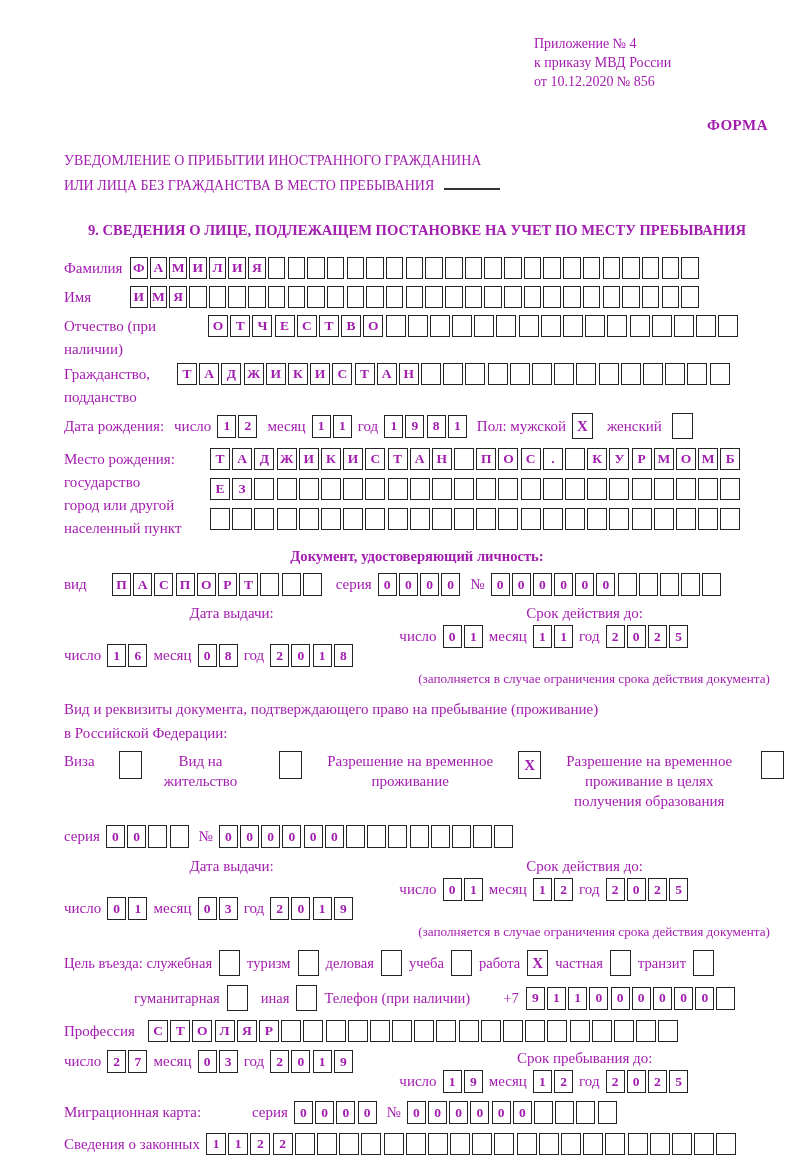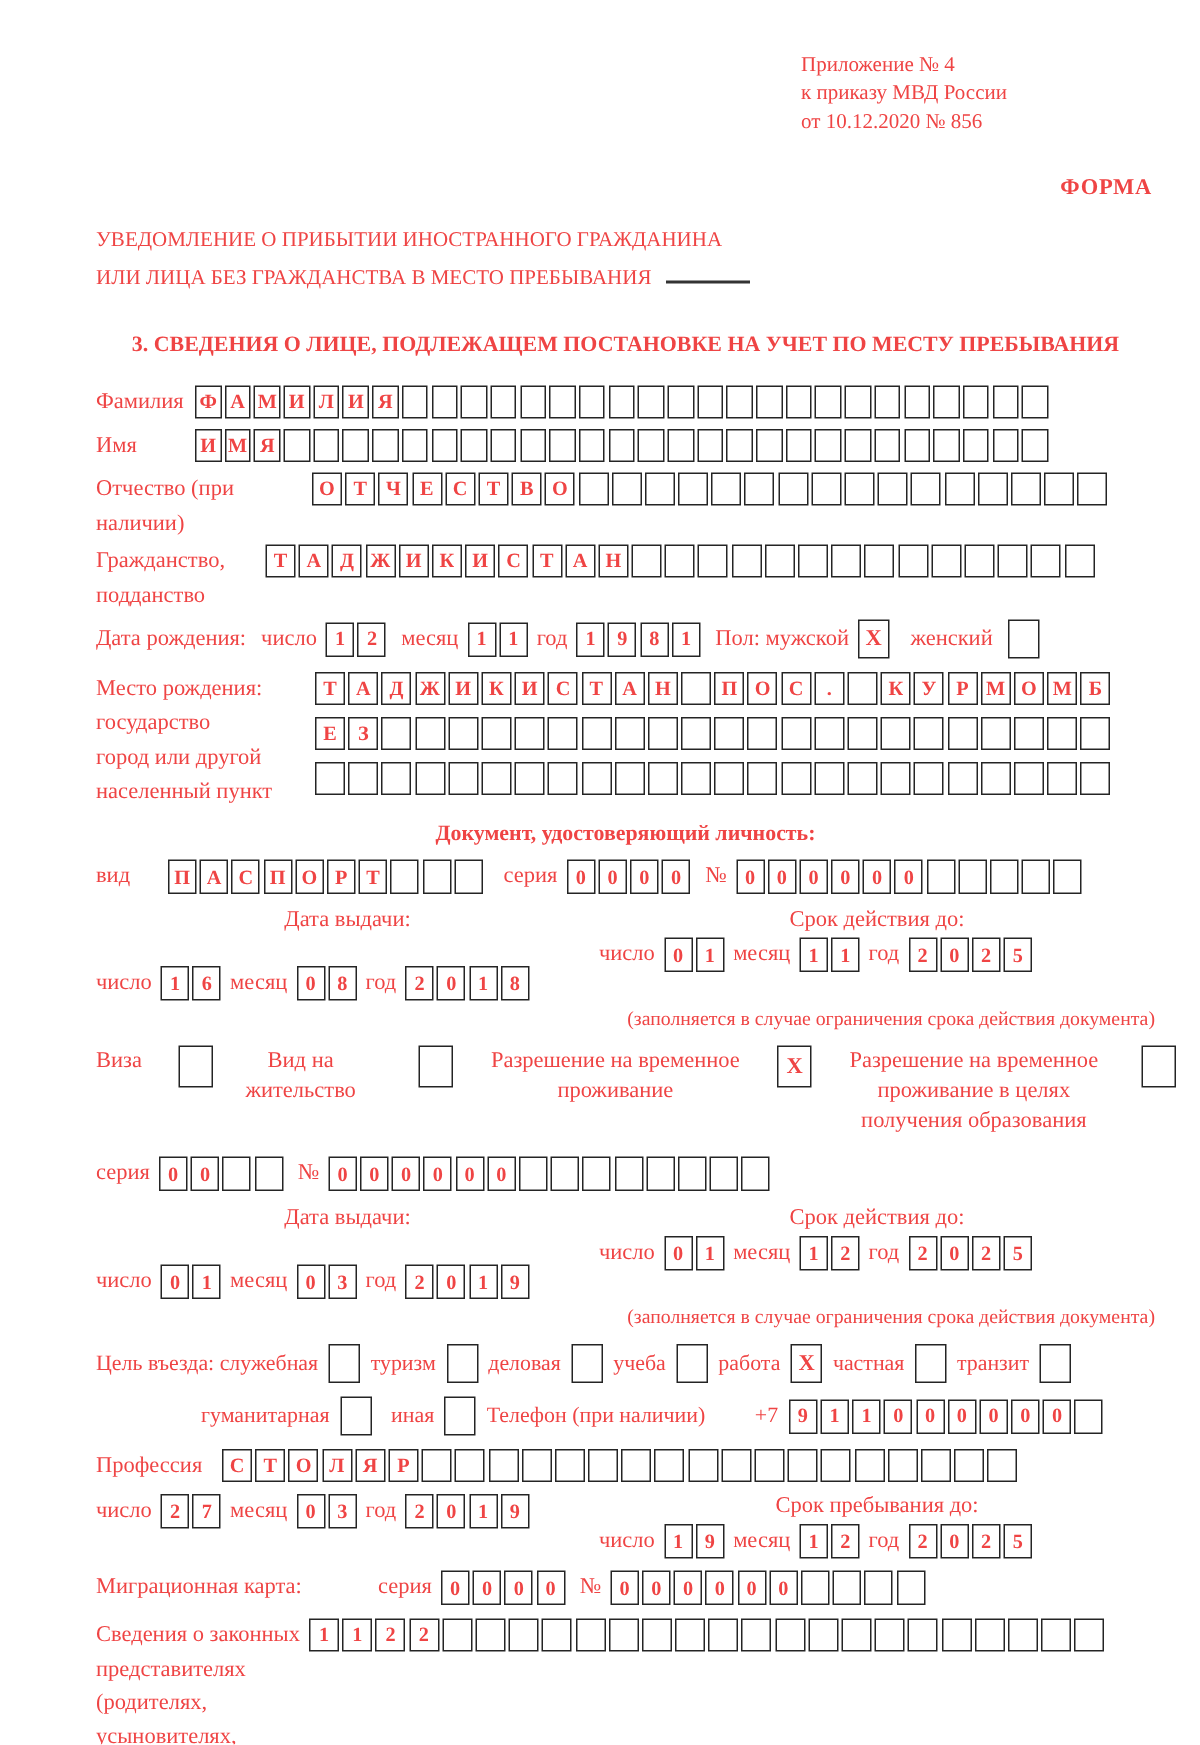--- a/index.html
+++ b/index.html
@@ -1,18 +1,18 @@
 <!DOCTYPE html>
 <html><head>
 <meta charset="utf-8">
 <style>
   html,body { margin:0; padding:0; background:#ffffff; }
   .page {
     width:800px; height:1163px; box-sizing:border-box; overflow:hidden;
-    background:#ffffff; color:#ef4444;
+    background:#ffffff; color:#a21caf;
     font-family:"Liberation Serif","DejaVu Serif",serif;
     padding:34px 30px 10px 64px;
   }
   
   .annex { margin-left:auto; width:236px; font-size:14px; line-height:19px; }
   .annex .grp2 { margin-top:6px; }
   .forma { text-align:right; font-weight:bold; font-size:15px; margin:26px 2px 14px 0; letter-spacing:0.5px; }
   .title { text-align:left; font-weight:normal; font-size:14px; line-height:25px; margin-bottom:24px; }
   .uline { display:inline-block; width:56px; border-bottom:2px solid #333; margin-left:10px; vertical-align:baseline; }
   .sec1 { text-align:center; font-weight:bold; font-size:14.6px; margin-bottom:18px; }
@@ -82,21 +82,21 @@
 
   <div class="forma">ФОРМА</div>
 
   <div class="title">
     <div>УВЕДОМЛЕНИЕ О ПРИБЫТИИ ИНОСТРАННОГО ГРАЖДАНИНА</div>
     <div>
       <span>ИЛИ ЛИЦА БЕЗ ГРАЖДАНСТВА В МЕСТО ПРЕБЫВАНИЯ</span><span class="uline"></span>
     </div>
   </div>
 
-  <div class="sec1">3. СВЕДЕНИЯ О ЛИЦЕ, ПОДЛЕЖАЩЕМ ПОСТАНОВКЕ НА УЧЕТ ПО МЕСТУ ПРЕБЫВАНИЯ</div>
+  <div class="sec1">9. СВЕДЕНИЯ О ЛИЦЕ, ПОДЛЕЖАЩЕМ ПОСТАНОВКЕ НА УЧЕТ ПО МЕСТУ ПРЕБЫВАНИЯ</div>
 
   <div class="row">
     <span class="lbl" style="flex:0 0 66px">Фамилия</span>
     <span class="boxes">
         <span class="cbox">Ф</span>
         <span class="cbox">А</span>
         <span class="cbox">М</span>
         <span class="cbox">И</span>
         <span class="cbox">Л</span>
         <span class="cbox">И</span>
@@ -416,20 +416,24 @@
             <span class="cbox">2</span>
             <span class="cbox">0</span>
             <span class="cbox">2</span>
             <span class="cbox">5</span>
           </span>
       </div>
     </div>
   </div>
   <div class="note">(заполняется в случае ограничения срока действия документа)</div>
 
+  <div class="intro">
+    <div>Вид и реквизиты документа, подтверждающего право на пребывание (проживание)</div>
+    <div>в Российской Федерации:</div>
+  </div>
 
   <div class="opts">
     <div class="opt">
       <span class="c-lbl">Виза</span>
       <span class="chk"></span>
     </div>
     <div class="opt" style="margin-left:22px">
       <span class="c-lbl">Вид на жительство</span>
       <span class="chk" style="margin-left:18px"></span>
     </div>

